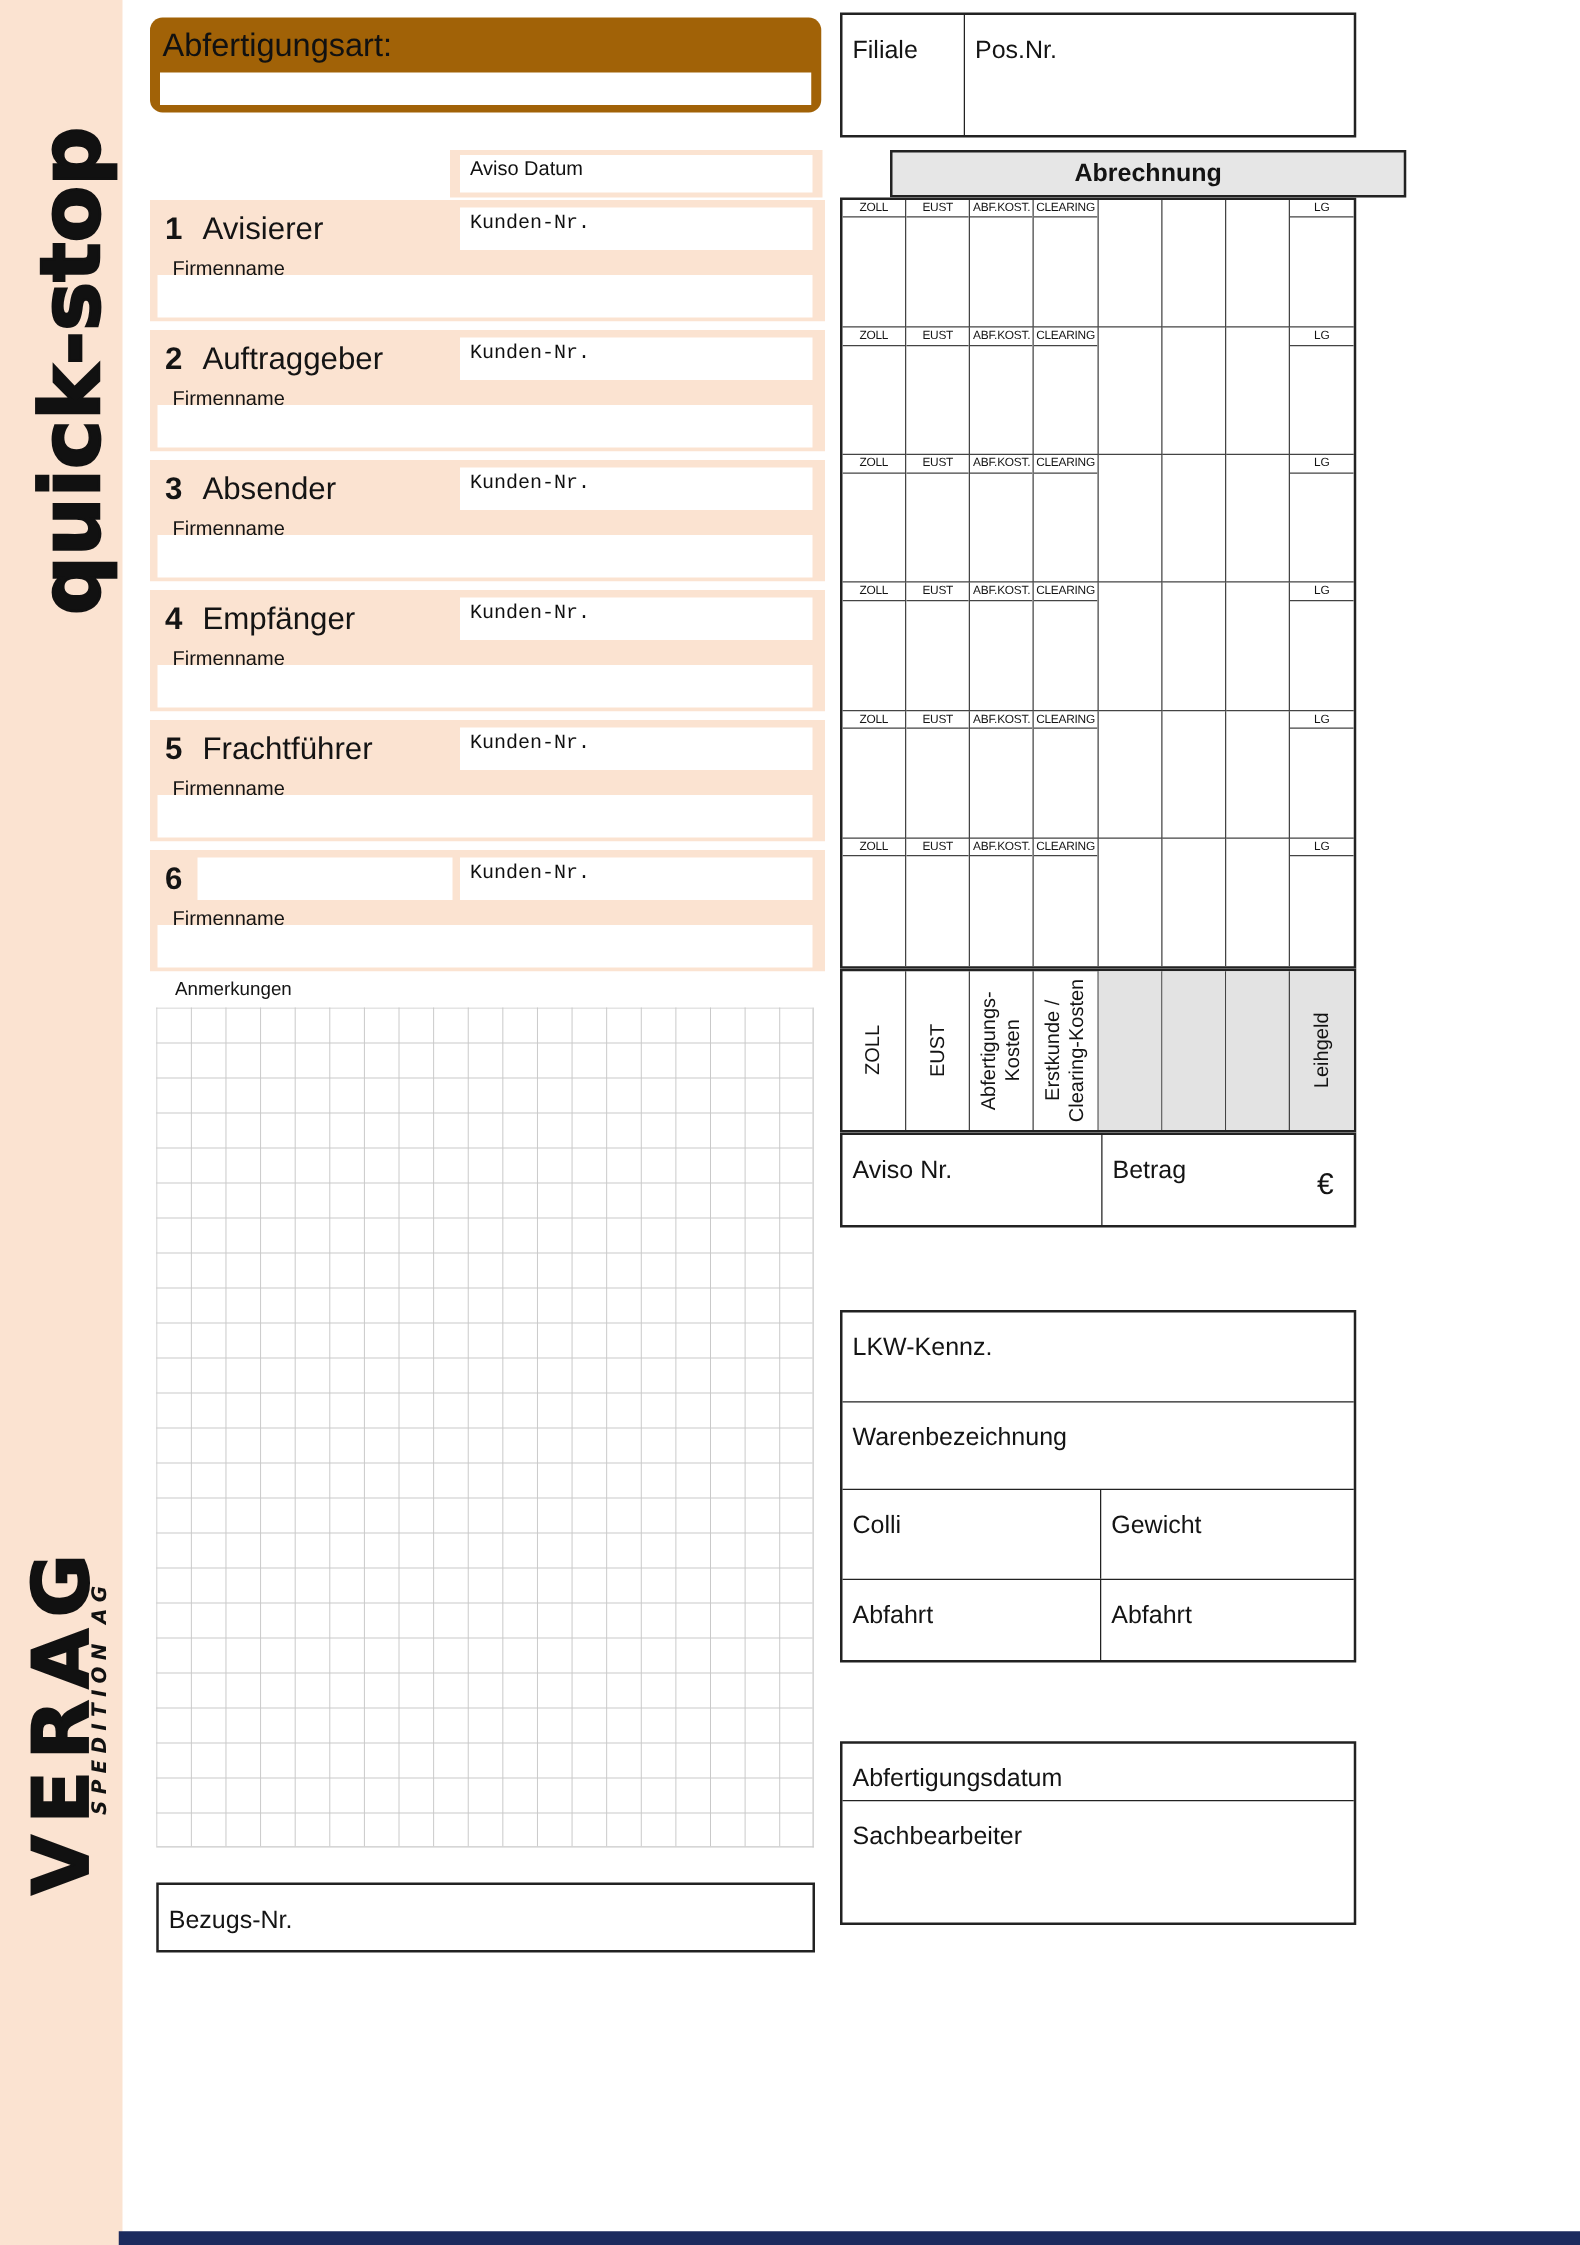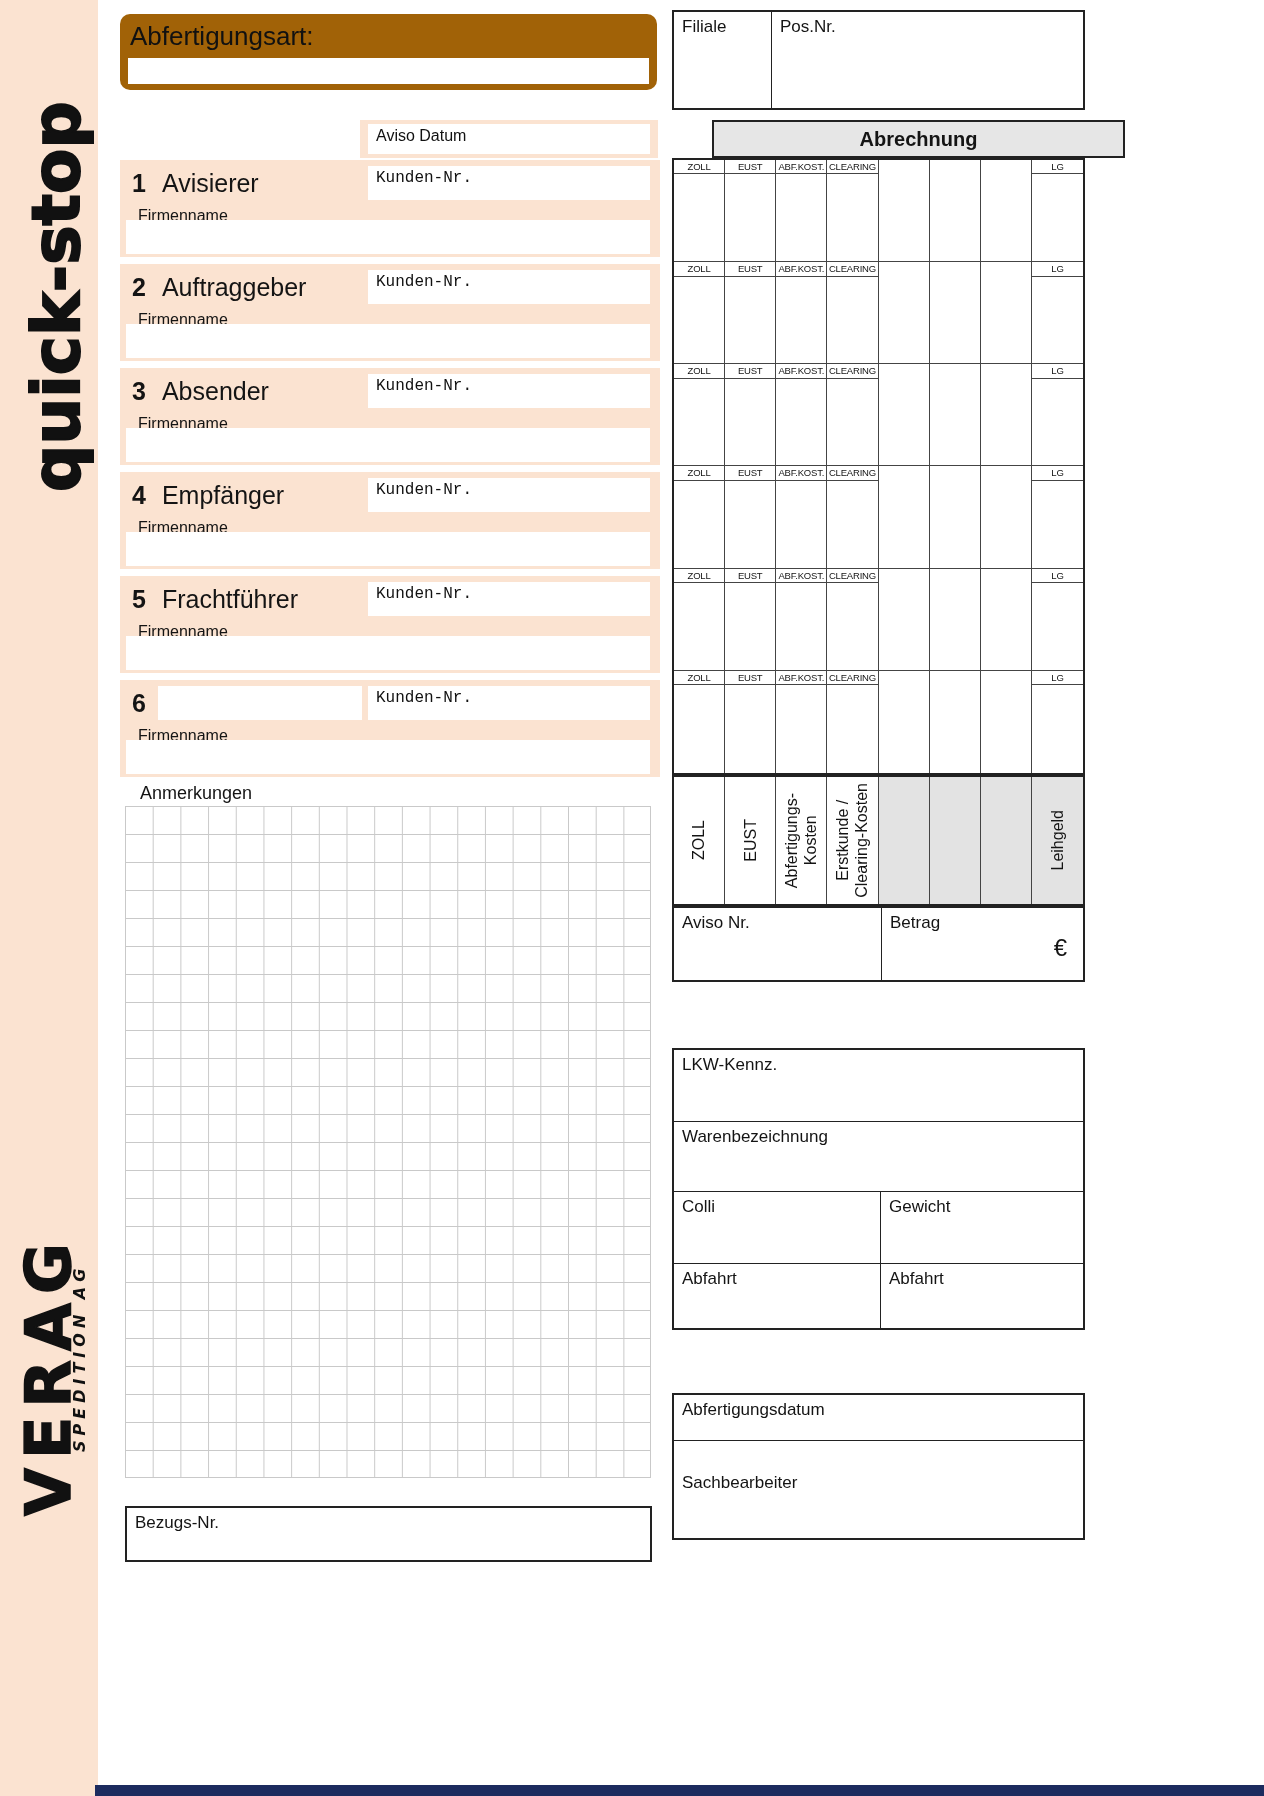--- a/index.html
+++ b/index.html
@@ -21,21 +21,21 @@
   .bottom-bar { position:absolute; left:95px; right:0; bottom:0; height:11px; background:#1c2b5e; }
 
   
   .abfart-box { position:absolute; left:120px; top:14px; width:537px; height:76px; background:#a16207;border-radius:10px; }
   .abfart-label { position:absolute; left:10px; top:7px; font-size:26px; color:#111; }
   .abfart-input { position:absolute; left:8px; top:44px; right:8px; bottom:6px; background:#ffffff; }
 
   .filiale-box { position:absolute; left:672px; top:10px; width:413px; height:100px; border:2px solid #222; background:#fff; }
   .filiale-cell { position:absolute; left:0; top:0; width:98px; height:100%; border-right:1.5px solid #222; }
   .posnr-cell { position:absolute; left:98px; top:0; right:0; height:100%; }
-  .cell-pad { display:block; padding:5px 8px; font-size:17px; }
+  .cell-pad { display:block; padding:17px 8px; font-size:20px; }
 
   
   .aviso-wrap { position:absolute; left:360px; top:120px; width:298px; height:38px; background:#fbe3d1; }
   .aviso-input { position:absolute; left:8px; top:4px; width:282px; height:30px; background:#fff; }
   .box-label { display:block; padding:3px 0 0 8px; font-size:16px; color:#111; }
 
   
   .section { position:absolute; left:120px; width:540px; height:97px; background:#fbe3d1;padding-left:38px; }
   .sec-title { position:absolute; left:12px; top:9px; font-size:25px; }
   .sec-num { font-weight:bold; margin-right:16px; }
@@ -73,24 +73,24 @@
   .lkw-row1 { height:72px; }
   .lkw-row2 { height:70px; }
   .lkw-row3 { height:72px; display:flex; }
   .lkw-row4 { height:64px; display:flex; border-bottom:none; }
   .half-l { width:207px; border-right:1.5px solid #222; }
   .half-r { flex:1; }
 
   
   .proc-box { position:absolute; left:672px; top:1393px; width:413px; height:147px; border:2px solid #222; background:#fff; }
   .proc-row1 { height:46px; border-bottom:1.5px solid #222; }
-  .proc-row2 { height:97px;margin-top:27px; }
-
-  
-  .notes-label { position:absolute; left:140px; top:783px; font-size:18px; }
+  .proc-row2 { height:97px; }
+
+  
+  .notes-label { position:absolute; left:140px; top:783px; font-size:15px; }
   .notes-grid { position:absolute; left:125px; top:806px; width:526px; height:672px; background:#fff;
     background-image:linear-gradient(to right,#c9c9c9 1px,transparent 1px),linear-gradient(to bottom,#c9c9c9 1px,transparent 1px);
     background-size:27.7px 28px; border-right:1px solid #c9c9c9; border-bottom:1px solid #c9c9c9; }
   .bezugs-box { position:absolute; left:125px; top:1506px; width:527px; height:56px; border:2px solid #222; background:#fff; }
 </style>
 </head>
 <body>
 
 <div class="page">
 

